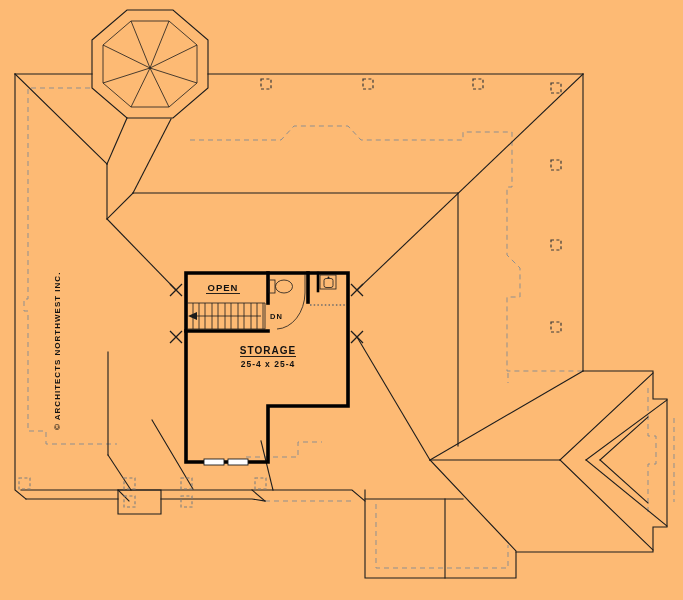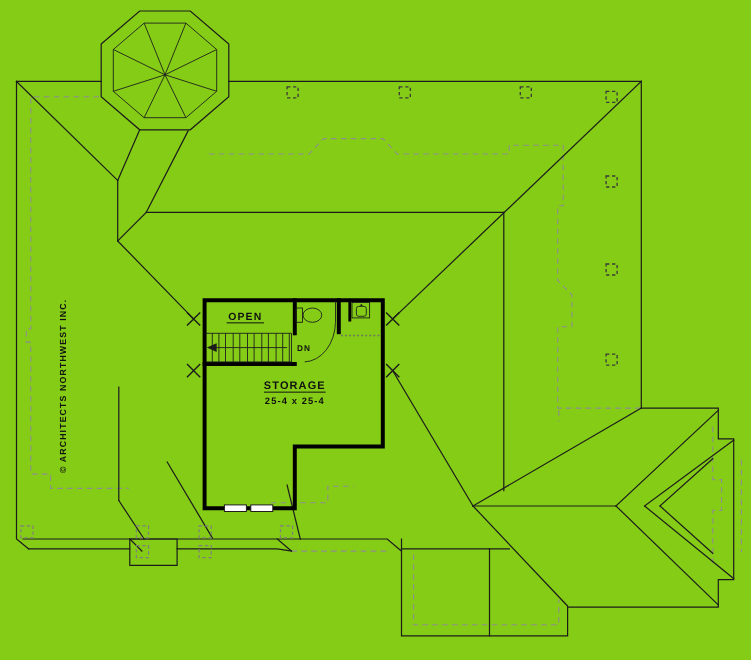--- a/index.html
+++ b/index.html
@@ -1,19 +1,19 @@
 <!DOCTYPE html>
 <html><head>
 <meta charset="utf-8">
 <style>
   html,body{margin:0;padding:0;background:#ffffff;}
   .sheet{
     position:relative;
     width:683px;height:600px;
-    background:#84cc16;
+    background:#fdba74;
     font-family:"Liberation Sans", sans-serif;
     overflow:hidden;
   }
   svg{display:block}
   .solid{stroke:#1c1c1c;stroke-width:1.1;fill:none;stroke-linecap:square;}
   .thin{stroke:#1c1c1c;stroke-width:0.8;fill:none;}
   .wall{stroke:#000000;stroke-width:3.6;fill:none;stroke-linecap:square;stroke-linejoin:miter;}
   .wall2{stroke:#000000;stroke-width:2.6;fill:none;stroke-linecap:square;}
   .dashed{stroke:#8f8f8f;stroke-width:1;fill:none;stroke-dasharray:5 4;}
   .dotted{stroke:#6b6b6b;stroke-width:1.4;fill:none;stroke-dasharray:1.5 2.2;}

